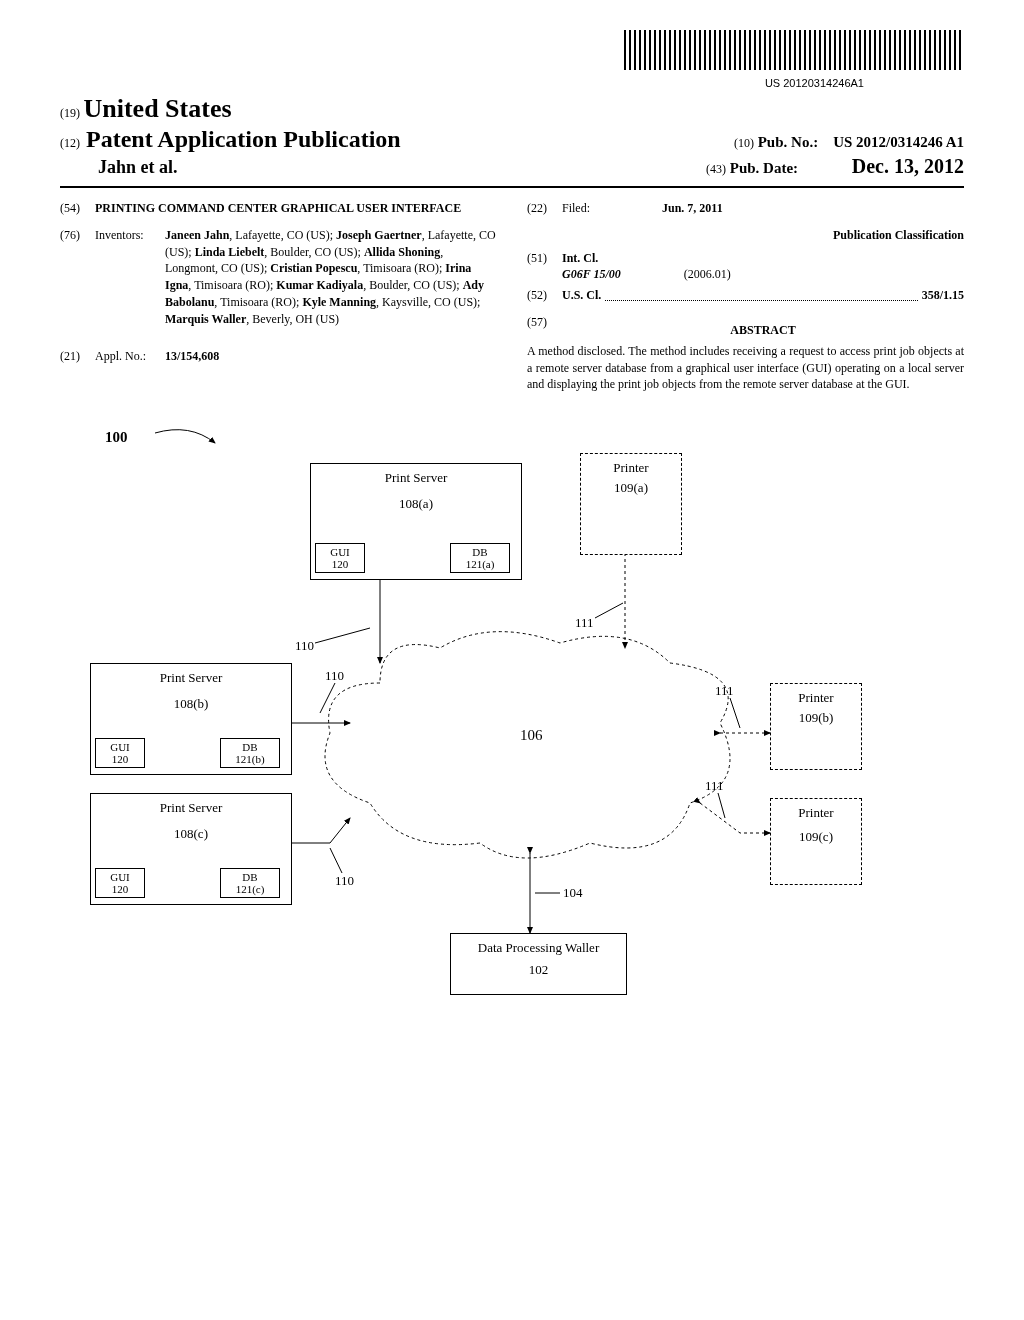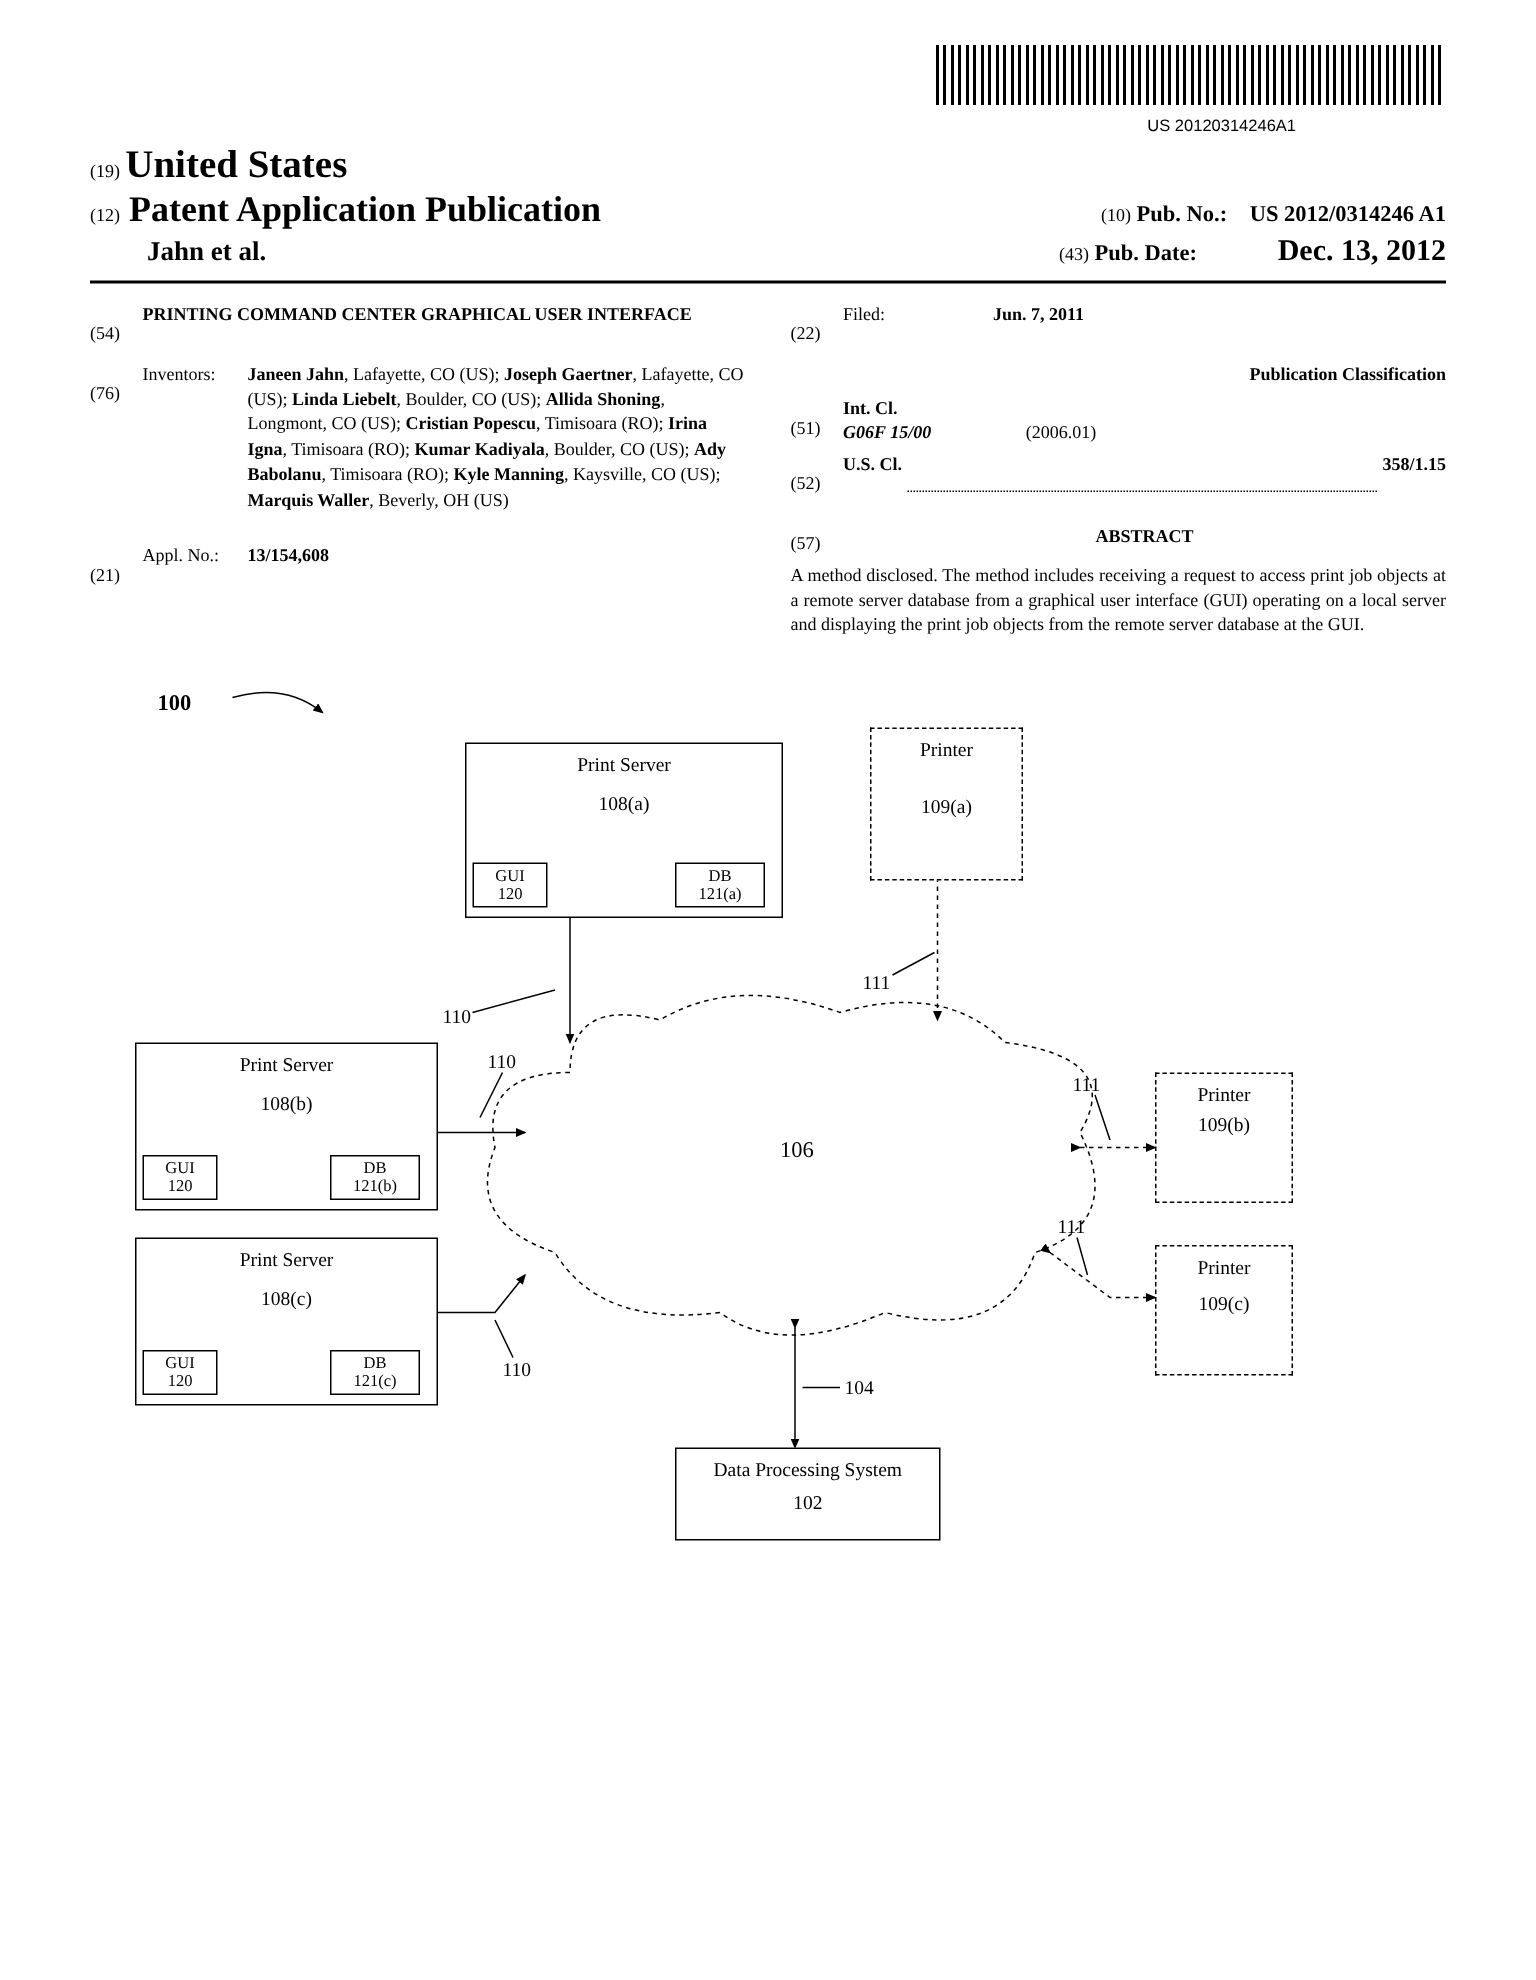--- a/index.html
+++ b/index.html
@@ -98,21 +98,20 @@
     .col {
       flex: 1;
     }
     .section-row {
       display: flex;
       margin-bottom: 10px;
     }
     .section-code {
       width: 35px;
       flex-shrink: 0;
-      margin-top: 13px;
     }
     .section-label {
       width: 70px;
       flex-shrink: 0;
     }
     .section-body {
       flex: 1;
     }
     .pub-class-heading {
       text-align: right;
@@ -320,21 +319,21 @@
       <div>120</div>
     </div>
     <div class="fig-small-box" style="left:390px; top:120px; width:50px">
       <div>DB</div>
       <div>121(a)</div>
     </div>
 
     <div class="fig-box" style="left:520px; top:30px; width:100px; height:100px; border-style:dashed">
       <div class="fig-box-inner">
         <div>Printer</div>
-        <div style="margin-top:22px">109(a)</div>
+        <div style="margin-top:4px">109(a)</div>
       </div>
     </div>
 
     <div class="fig-box" style="left:30px; top:240px; width:200px; height:110px">
       <div class="fig-box-inner">
         <div>Print Server</div>
         <div style="margin-top:10px">108(b)</div>
       </div>
     </div>
     <div class="fig-small-box" style="left:35px; top:315px; width:40px">
@@ -382,18 +381,18 @@
     <div class="fig-label" style="left:275px; top:450px">110</div>
 
     <div class="fig-label" style="left:515px; top:192px">111</div>
     <div class="fig-label" style="left:655px; top:260px">111</div>
     <div class="fig-label" style="left:645px; top:355px">111</div>
 
     <div class="fig-label" style="left:503px; top:462px">104</div>
 
     <div class="fig-box" style="left:390px; top:510px; width:175px; height:60px">
       <div class="fig-box-inner">
-        <div>Data Processing System</div>
+        <div>Data Processing Waller</div>
         <div style="margin-top:6px">102</div>
       </div>
     </div>
   </div>
 </div>
 
 </body></html>

